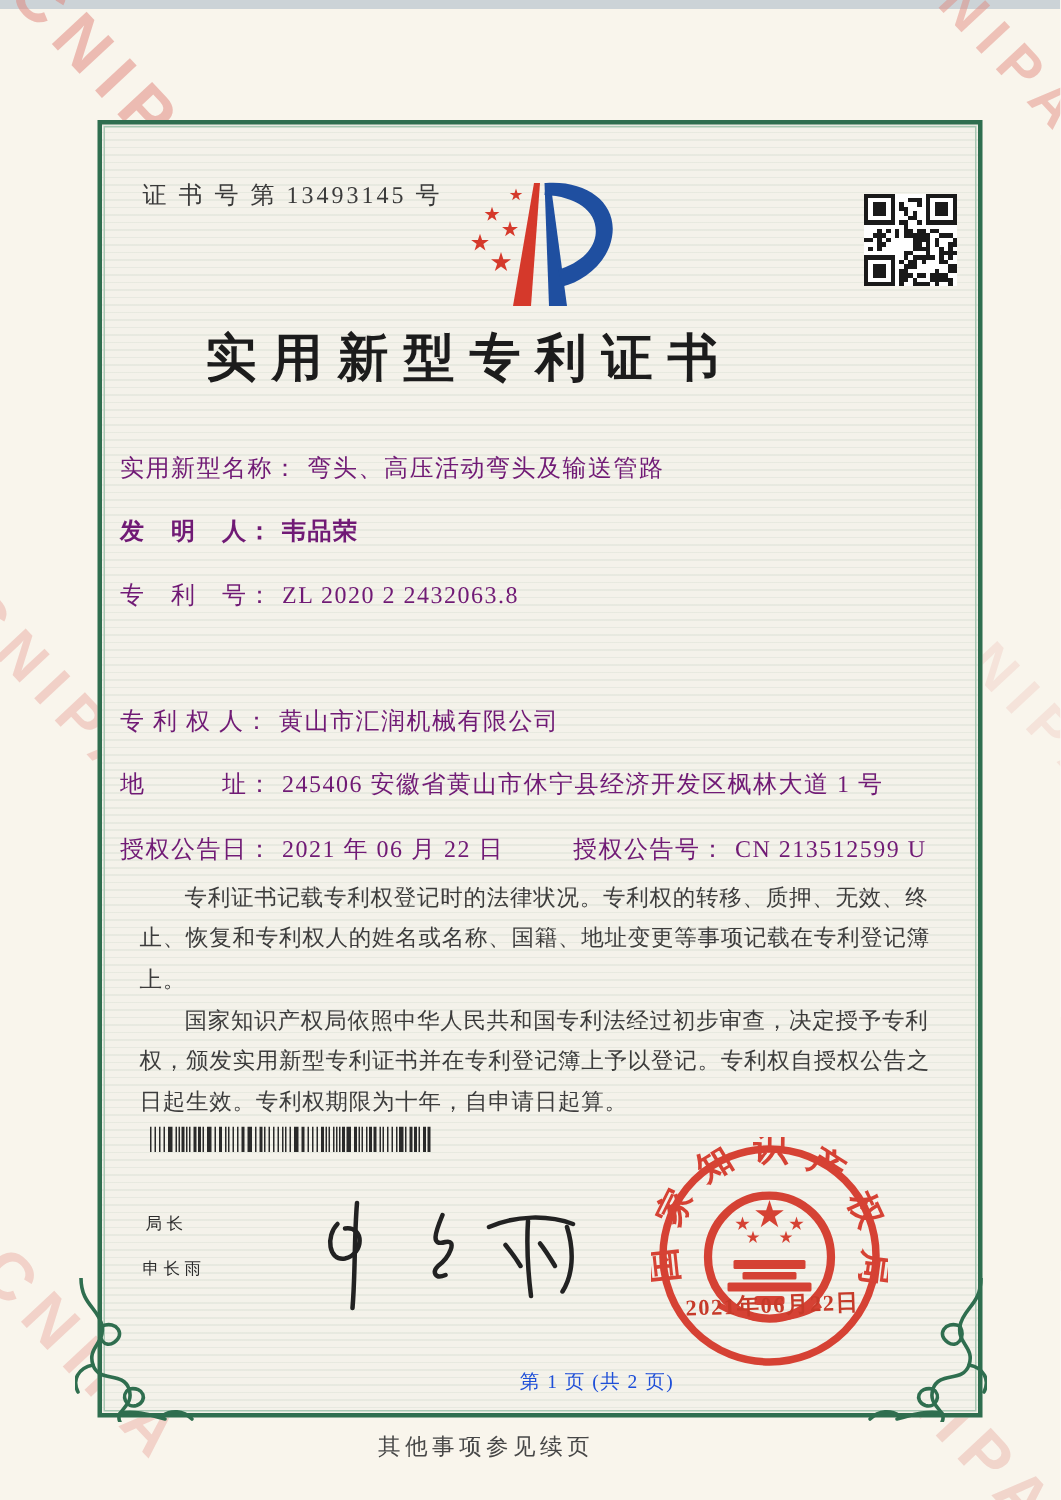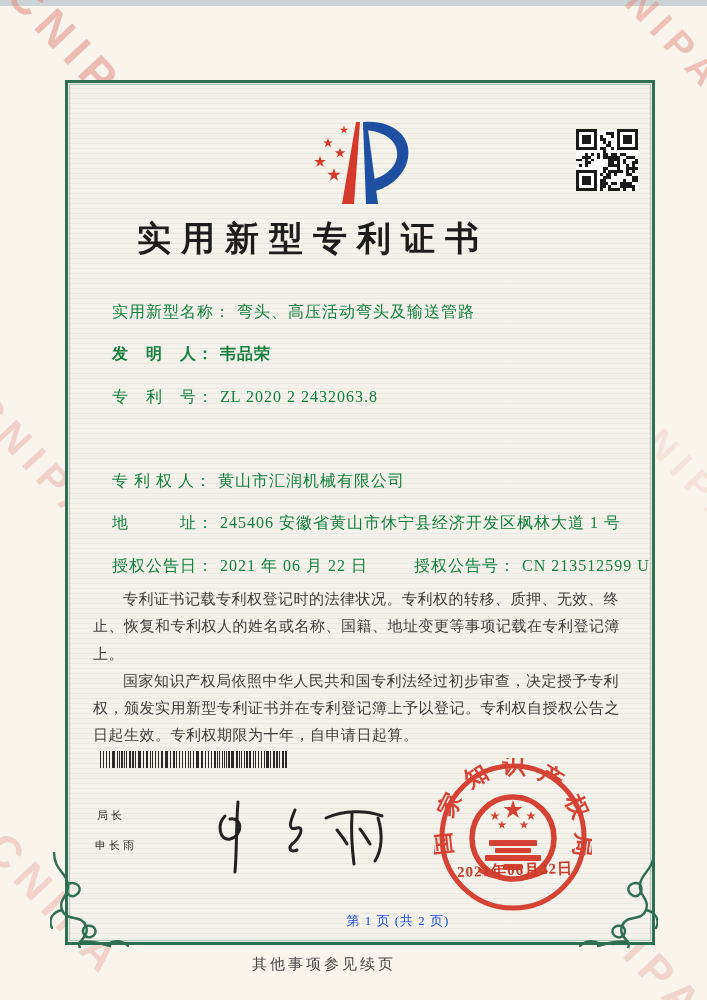--- a/index.html
+++ b/index.html
@@ -11,21 +11,21 @@
       color:rgba(224,130,120,var(--a,0.4));letter-spacing:9px;white-space:nowrap;
       transform:rotate(47deg);transform-origin:center;pointer-events:none;}
   
   #frame{position:absolute;left:65px;top:80px;width:584px;height:859px;
          border:3px solid #2f6e4f;background:#f4f2ea;
          background-image:repeating-linear-gradient(180deg, rgba(140,170,150,0.12) 0 1px, transparent 1px 5px);}
   #frame .inner-line{position:absolute;left:1px;top:1px;right:1px;bottom:1px;border:1px solid #a9c8b4;}
   .certnum{position:absolute;left:95px;top:120px;font-size:16px;color:#3a3a3a;letter-spacing:2px;}
   .title{position:absolute;left:65px;top:216px;width:496px;text-align:center;
          font-size:34px;font-weight:bold;color:#1c1c1c;letter-spacing:10px;}
-  .field{position:absolute;left:112px;font-size:16px;color:#15803d;white-space:nowrap;}
+  .field{position:absolute;left:80px;font-size:16px;color:#701a75;white-space:nowrap;}
   .flabel{letter-spacing:1px;}
   .fvalue{margin-left:6px;letter-spacing:1px;}
   .pair2{margin-left:46px;}
   .paras{position:absolute;left:93px;top:586px;width:528px;font-size:15px;line-height:1.82;color:#3c3c3c;}
   .paras p{margin:0;text-indent:2em;letter-spacing:0.5px;}
   .signoff{position:absolute;font-family:"Liberation Sans","DejaVu Sans",sans-serif;
            font-weight:400;font-size:11px;color:#2c2c2c;letter-spacing:3px;}
   .pageind{position:absolute;left:65px;top:912px;width:666px;text-align:center;font-size:13px;color:#1d4ed8;letter-spacing:1px;}
   .footnote{position:absolute;left:0;top:955px;width:648px;text-align:center;font-size:15px;color:#474747;letter-spacing:3px;}
   .sealdate{position:absolute;left:444px;top:861px;width:142px;text-align:center;font-size:15px;
@@ -45,20 +45,21 @@
   <div class="wm" style="left:-48px;top:438px;font-size:40px;--a:.32;">CNIPA</div>
   <div class="wm" style="left:246px;top:252px;font-size:60px;--a:.13;letter-spacing:18px;transform:rotate(45deg);">CNIPA</div>
   <div class="wm" style="left:602px;top:446px;font-size:38px;--a:.15;">CNIPA</div>
   <div class="wm" style="left:-34px;top:880px;font-size:44px;--a:.3;">CNIPA</div>
   <div class="wm" style="left:548px;top:926px;font-size:44px;--a:.28;">CNIPA</div>
 
   <div id="frame">
       <div class="inner-line"></div>
     </div>
 
+  <div class="certnum">证 书 号 第 13493145 号</div>
 
   <svg class="abs" style="left:298px;top:112px;" width="122" height="100" viewBox="0 0 122 100">
     <g fill="#d5392b">
       <path d="M58 10 L62 10 L56 92 L44 92 Z"></path>
       <g id="stars">
         <path transform="translate(46,18) scale(4.4)" d="M0,-1 L0.225,-0.31 0.951,-0.31 0.363,0.118 0.588,0.809 0,0.382 -0.588,0.809 -0.363,0.118 -0.951,-0.31 -0.225,-0.31 Z"></path>
         <path transform="translate(30,31) scale(5.2)" d="M0,-1 L0.225,-0.31 0.951,-0.31 0.363,0.118 0.588,0.809 0,0.382 -0.588,0.809 -0.363,0.118 -0.951,-0.31 -0.225,-0.31 Z"></path>
         <path transform="translate(42,41) scale(5.6)" d="M0,-1 L0.225,-0.31 0.951,-0.31 0.363,0.118 0.588,0.809 0,0.382 -0.588,0.809 -0.363,0.118 -0.951,-0.31 -0.225,-0.31 Z"></path>
         <path transform="translate(22,50) scale(6.2)" d="M0,-1 L0.225,-0.31 0.951,-0.31 0.363,0.118 0.588,0.809 0,0.382 -0.588,0.809 -0.363,0.118 -0.951,-0.31 -0.225,-0.31 Z"></path>
         <path transform="translate(36,63) scale(7)" d="M0,-1 L0.225,-0.31 0.951,-0.31 0.363,0.118 0.588,0.809 0,0.382 -0.588,0.809 -0.363,0.118 -0.951,-0.31 -0.225,-0.31 Z"></path>

